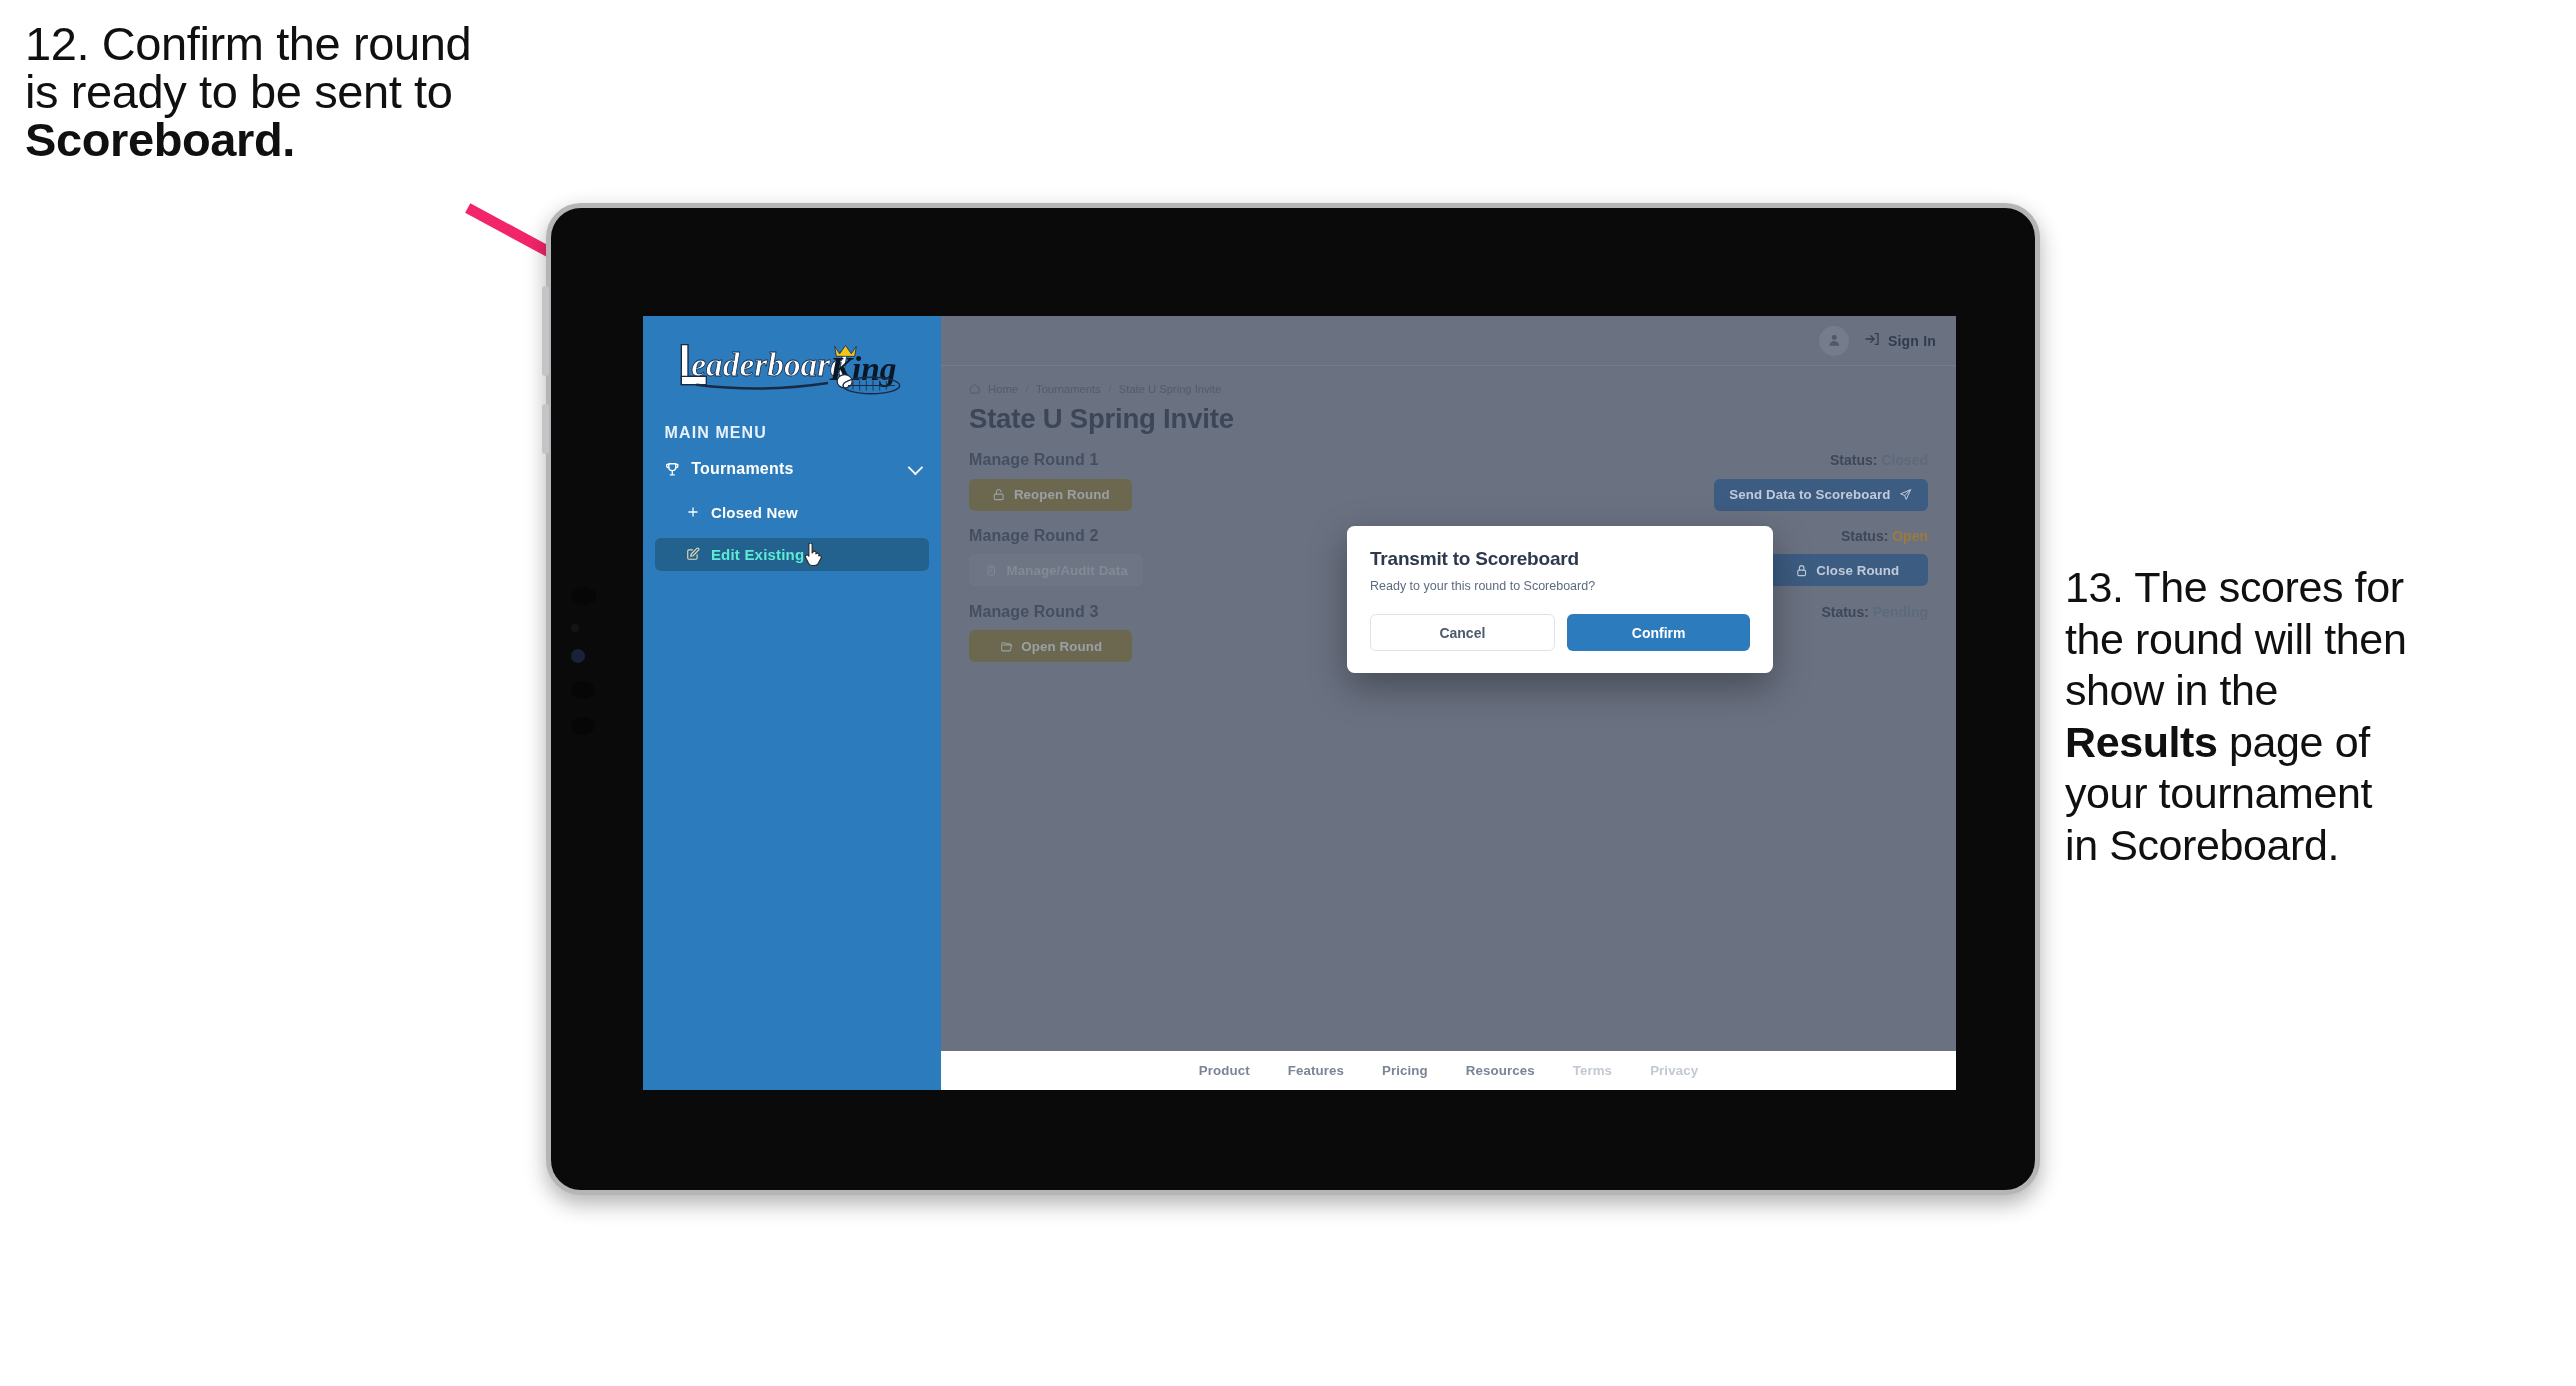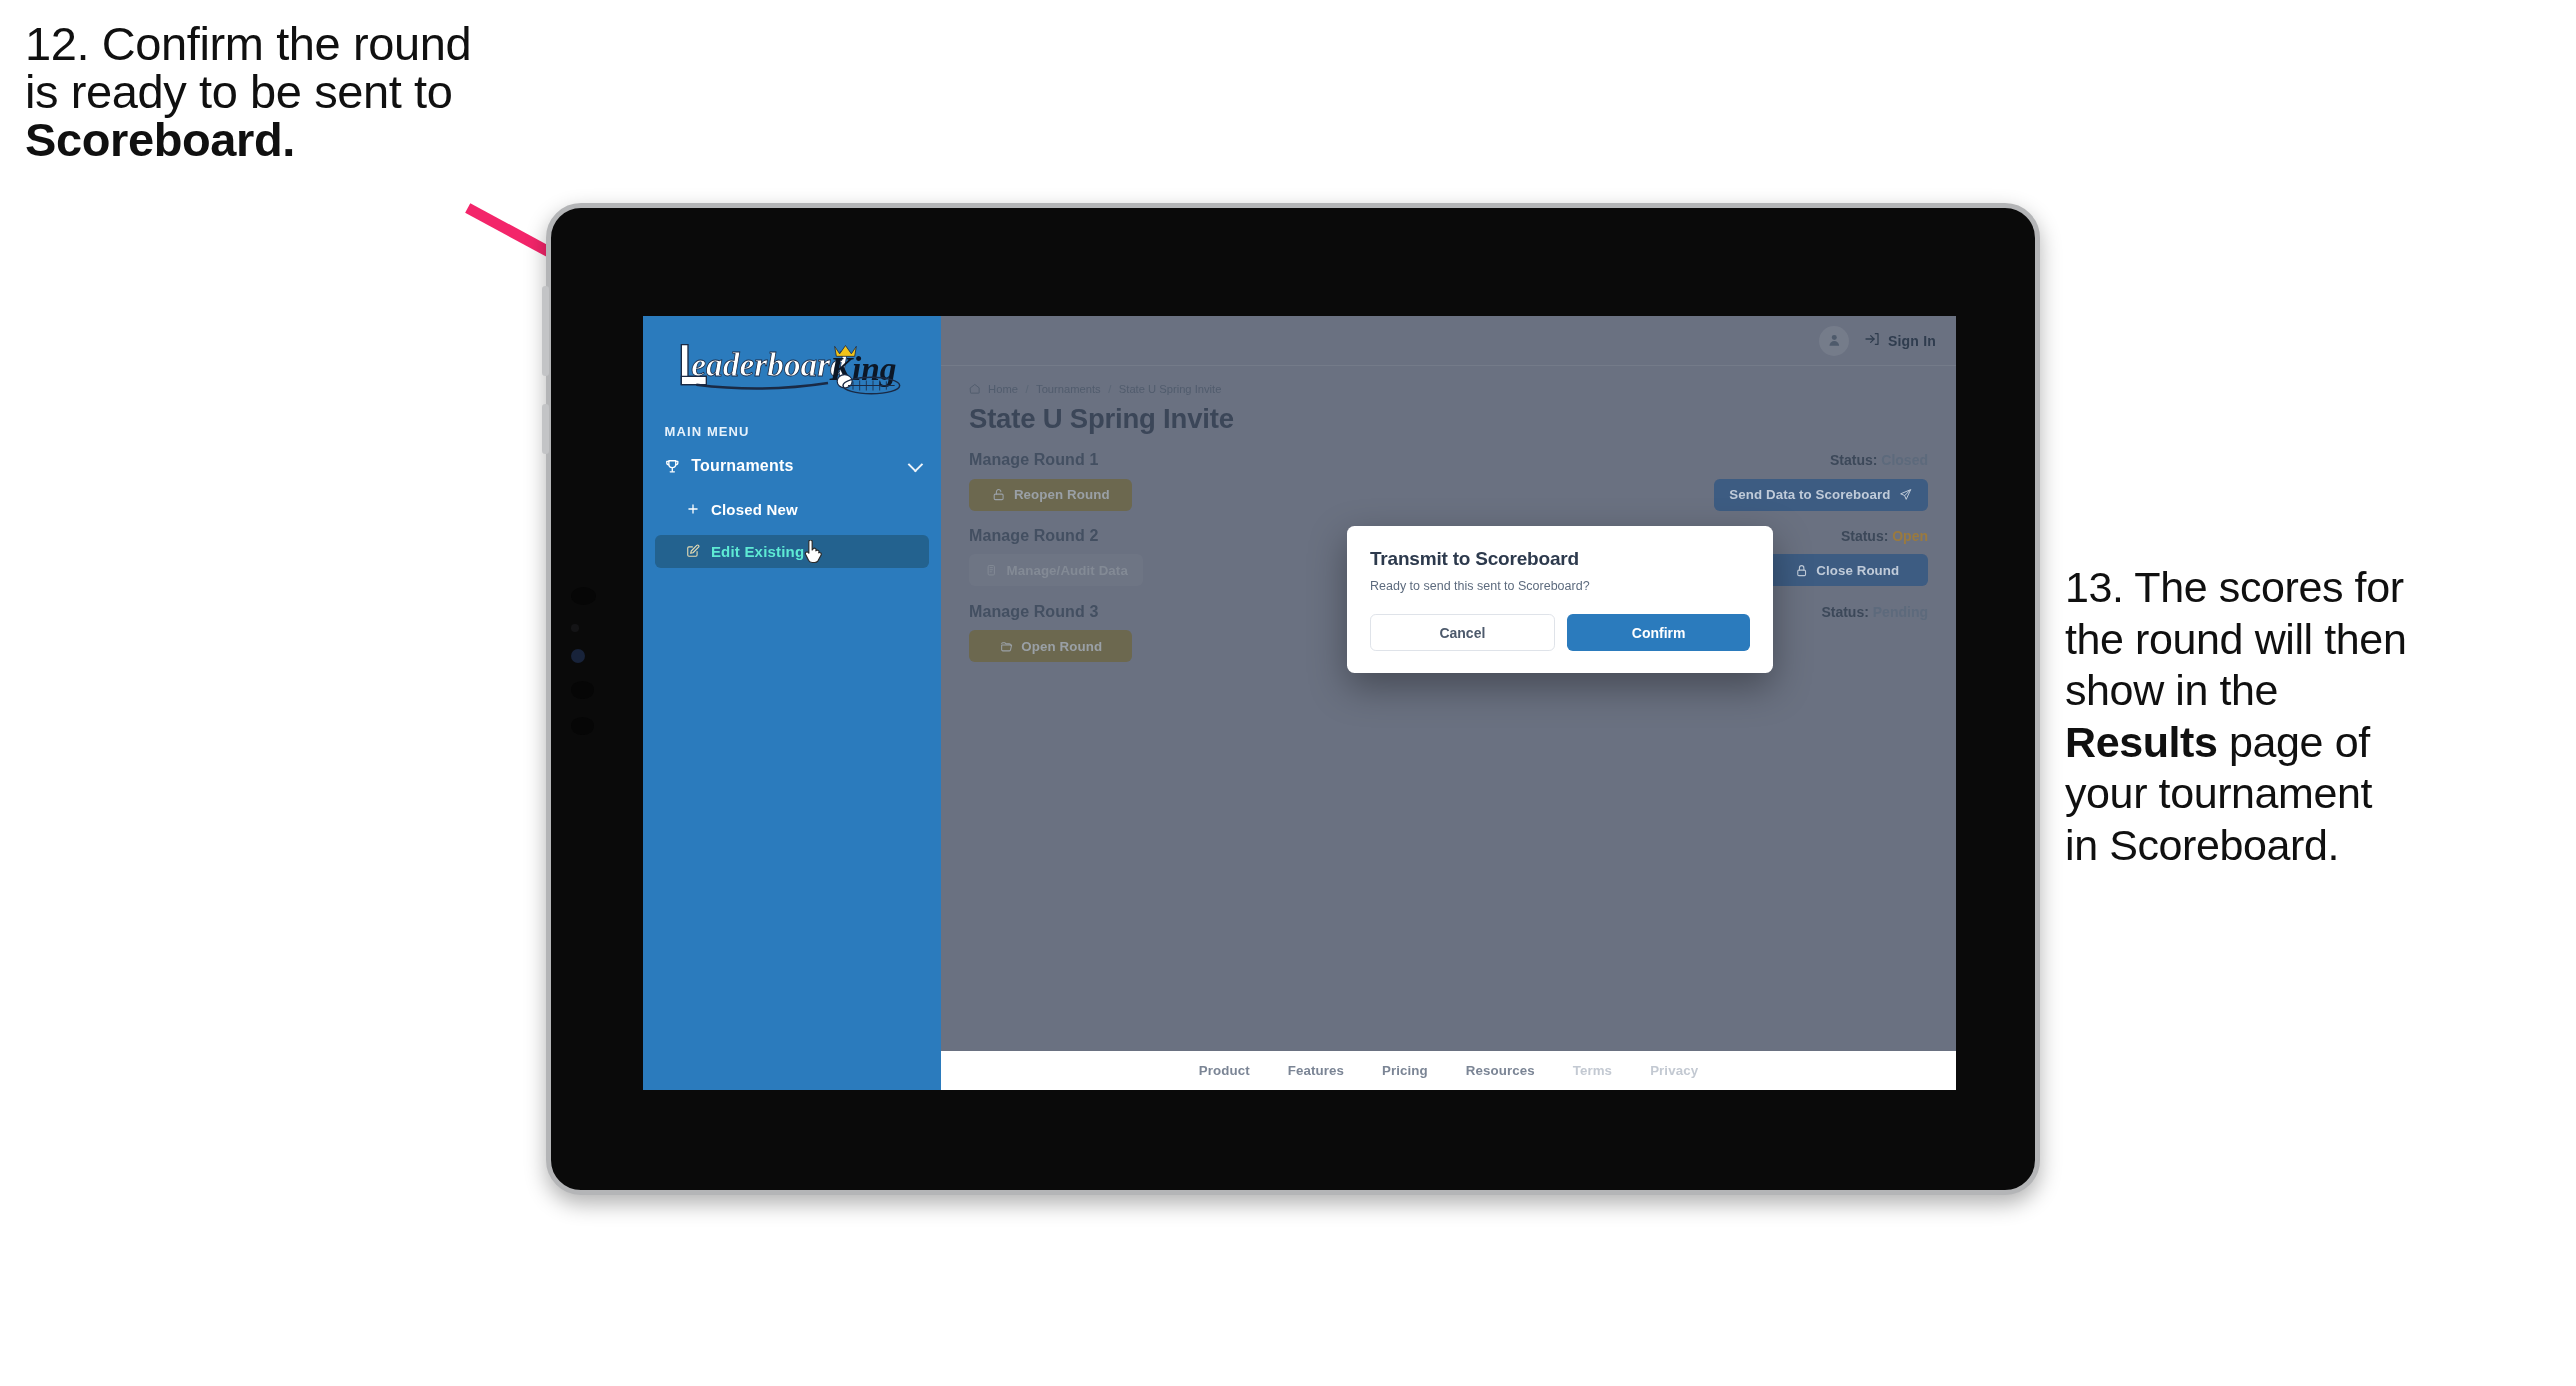--- a/index.html
+++ b/index.html
@@ -77,21 +77,21 @@
   #sidebar {
     width: 298px; height: 100%;
     background: #2b7bbd;
     flex: 0 0 298px;
     position: relative;
     z-index: 2;
   }
   #logo { margin: 21.6px 0 0 20px; width: 250px; height: 60px; }
   #main-menu-label {
     margin: 23px 0 0 21.6px;
-    font-size: 13px; font-weight: 700;
+    font-size: 16px; font-weight: 700;
     letter-spacing: 1.1px; color: #e7f2fb;
   }
   .nav-row {
     display: flex; align-items: center;
     height: 35px; margin-top: 10px;
     padding-left: 18.3px; color: #ffffff;
   }
   .nav-row .nav-ico {
     width: 21.6px; height: 18.3px;
     display: flex; align-items: center; justify-content: center;
@@ -419,21 +419,21 @@
         <span class="foot-link">Product</span>
         <span class="foot-link">Features</span>
         <span class="foot-link">Pricing</span>
         <span class="foot-link">Resources</span>
         <span class="foot-link dim">Terms</span>
         <span class="foot-link dim">Privacy</span>
       </div>
 
       <div id="modal">
         <div id="modal-title">Transmit to Scoreboard</div>
-        <div id="modal-body">Ready to send this sent to Scoreboard?</div>
+        <div id="modal-body">Ready to your this round to Scoreboard?</div>
         <div id="modal-actions">
           <div class="mbtn" id="modal-cancel">Cancel</div>
           <div class="mbtn" id="modal-confirm">Confirm</div>
         </div>
       </div>
 
     </div>
   </div>
 </div>
 

